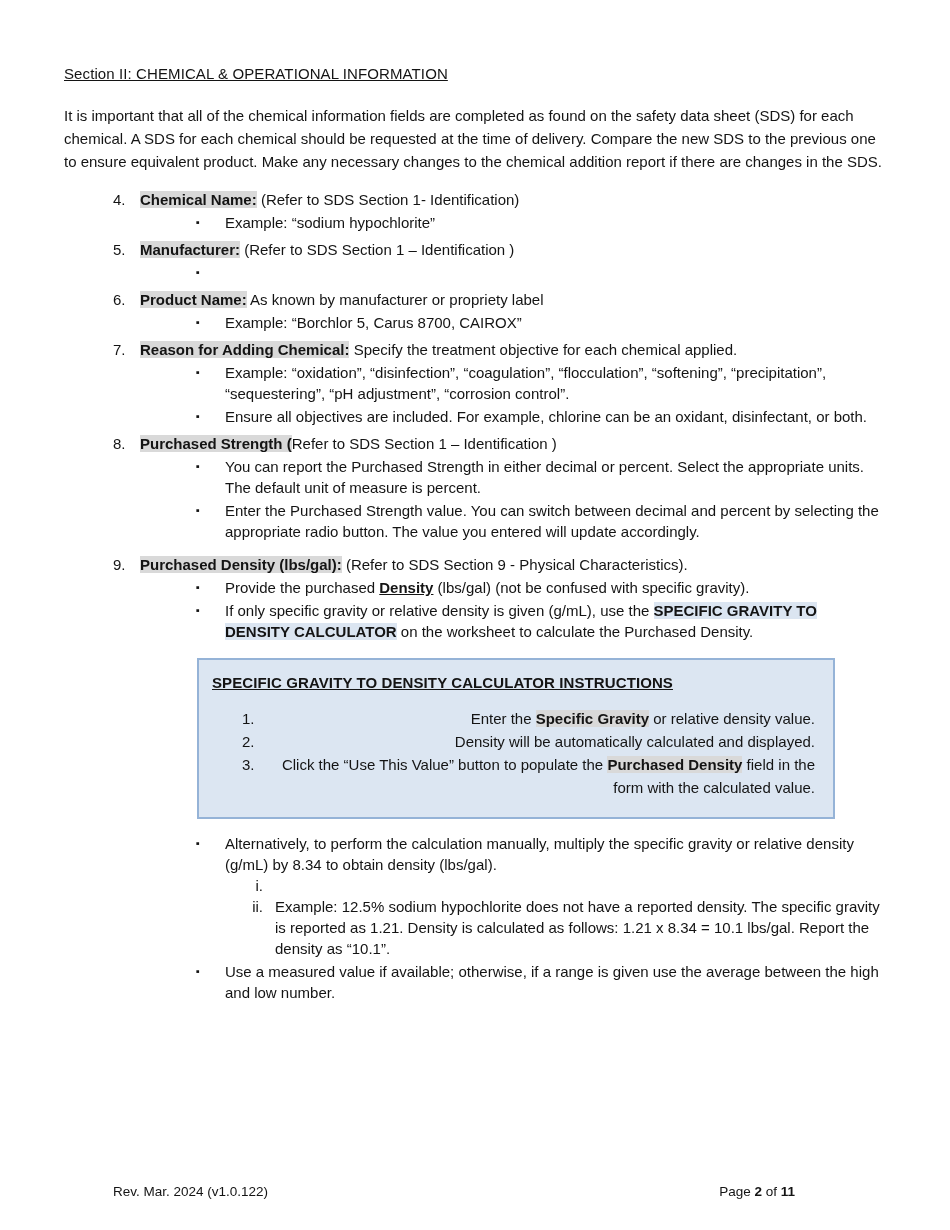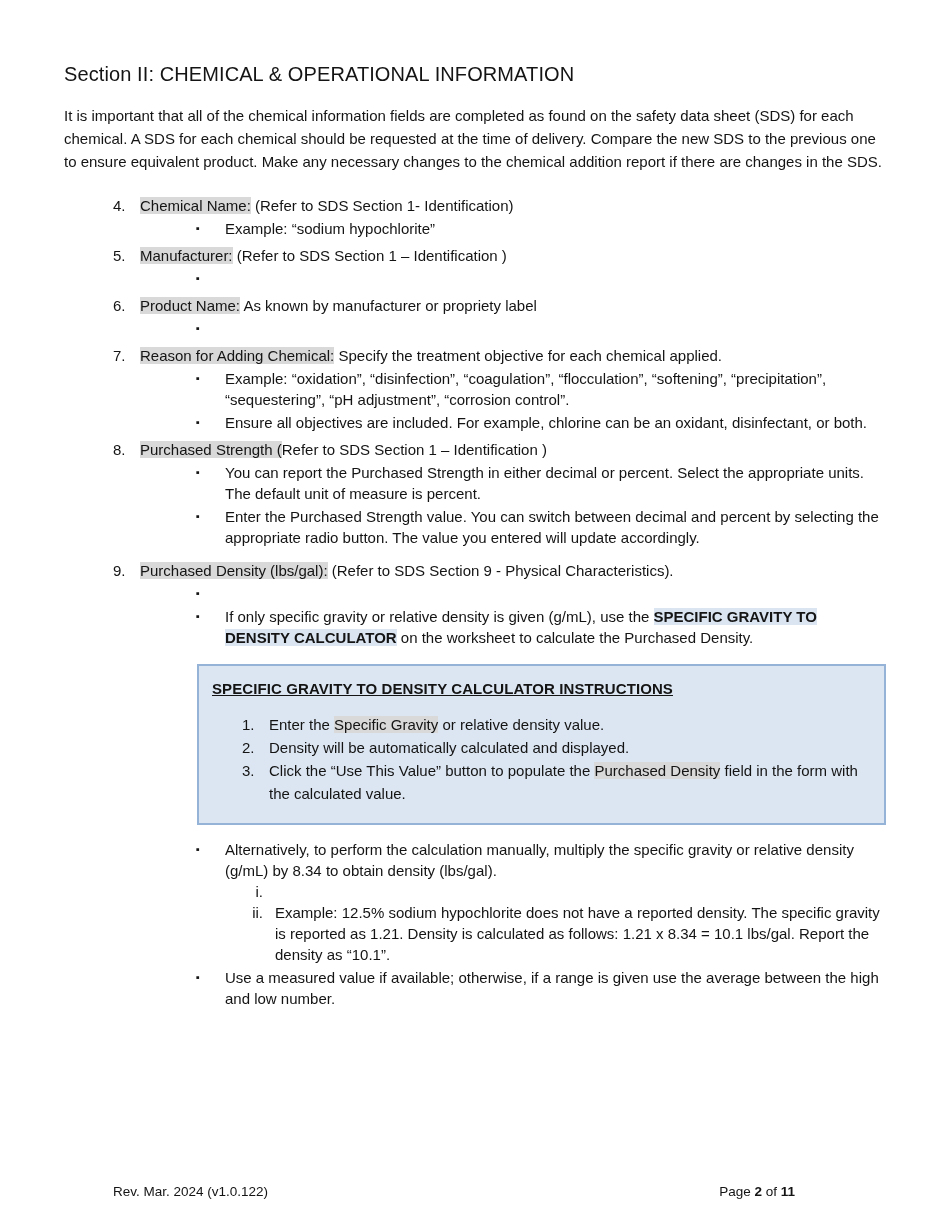--- a/index.html
+++ b/index.html
@@ -9,29 +9,30 @@
     background: #ffffff;
     font-family: "Liberation Sans", sans-serif;
     font-size: 15px;
     color: #141414;
     position: relative;
     overflow: hidden;
   }
   .page { padding: 64px 64px 0 64px; }
 
   .heading {
-    font-size: 20px;
+    font-size: 15px;
+    text-decoration: underline;
     line-height: 20px;
     margin-bottom: 20px;
     letter-spacing: 0.1px;
   }
   .intro {
     line-height: 23px;
     max-width: 824px;
-    margin-bottom: 22px;
+    margin-bottom: 16px;
   }
 
   .list { margin-left: 49px; max-width: 773px; }
 
   .li { display: flex; margin-top: 6px; }
   .li.gap { margin-top: 12px; }
   .li .num { width: 27px; flex: none; line-height: 21px; }
   .li-content { flex: 1; min-width: 0; }
   .li-title { line-height: 21px; }
 
@@ -41,38 +42,38 @@
     font-size: 11px; line-height: 21px;
   }
   .bullet .btext { flex: 1; line-height: 21px; min-width: 0; }
 
   .roman { display: flex; padding-left: 97px; }
   .roman .rmark { width: 26px; flex: none; text-align: right; margin-right: 12px; line-height: 21px; }
   .roman .rtext { flex: 1; line-height: 21px; min-width: 0; }
 
   .box {
     margin: 16px 12px 14px 57px;
-    width: 689px;
+    width: 638px;
     background: var(--box-bg, #dce6f2);
     border: 2px solid var(--box-border, #95b3d7);
     padding: 12px 18px 18px 13px;
   }
   .box-title {
     font-weight: 700;
     text-decoration: underline;
     line-height: 21px;
     margin-bottom: 14px;
     letter-spacing: 0.1px;
   }
   .box-step { display: flex; margin-left: 30px; }
   .box-step .snum { width: 27px; flex: none; line-height: 23px; }
-  .box-step .stext { flex: 1; line-height: 23px; min-width: 0; }
+  .box-step .stext { flex: 1; line-height: 23px; min-width: 0; text-align: right; }
 
   span.b  { font-weight: 700; }
-  span.hg { font-weight: 400; background: var(--hl-gray, #d9d9d9); }
+  span.hg { font-weight: 700; background: var(--hl-gray, #d9d9d9); }
   span.hb { font-weight: 700; background: var(--hl-blue, #dbe5f1); }
   span.bu { font-weight: 700; text-decoration: underline; }
 
   .footer {
     position: absolute;
     left: 0; right: 0; top: 1183px;
     display: flex;
     justify-content: space-between;
     padding: 0 155px 0 113px;
     font-size: 13.5px;
@@ -105,20 +106,21 @@
             <div class="bmark">▪</div>
           </div>
         </div>
       </div>
       <div class="li">
         <div class="num">6.</div>
         <div class="li-content">
           <div class="li-title"><span class="hg">Product Name:</span><span> As known by manufacturer or propriety label</span></div>
           <div class="bullet">
             <div class="bmark">▪</div>
+            <div class="btext"><span>Example:  “Borchlor 5, Carus 8700, CAIROX”</span></div>
           </div>
         </div>
       </div>
       <div class="li">
         <div class="num">7.</div>
         <div class="li-content">
           <div class="li-title"><span class="hg">Reason for Adding Chemical:</span><span> Specify the treatment objective for each chemical applied.</span></div>
           <div class="bullet">
             <div class="bmark">▪</div>
             <div class="btext"><span>Example:  “oxidation”, “disinfection”, “coagulation”, “flocculation”, “softening”, “precipitation”, “sequestering”, “pH adjustment”, “corrosion control”.</span></div>
@@ -142,20 +144,21 @@
             <div class="btext"><span>Enter the Purchased Strength value.   You can switch between decimal and percent by selecting the appropriate radio button.  The value you entered will update accordingly.</span></div>
           </div>
         </div>
       </div>
       <div class="li gap">
         <div class="num">9.</div>
         <div class="li-content">
           <div class="li-title"><span class="hg">Purchased Density (lbs/gal):</span><span> (Refer to SDS Section 9 - Physical Characteristics).</span></div>
           <div class="bullet">
             <div class="bmark">▪</div>
+            <div class="btext"><span>Provide the purchased </span><span class="bu">Density</span><span> (lbs/gal) (not be confused with specific gravity).</span></div>
           </div>
           <div class="bullet">
             <div class="bmark">▪</div>
             <div class="btext"><span>If only specific gravity or relative density is given (g/mL), use the </span><span class="hb">SPECIFIC GRAVITY TO DENSITY CALCULATOR</span><span> on the worksheet to calculate the Purchased Density.</span></div>
           </div>
           <div class="box">
             <div class="box-title">SPECIFIC GRAVITY TO DENSITY CALCULATOR INSTRUCTIONS</div>
             <div class="box-step">
               <div class="snum">1.</div>
               <div class="stext"><span>Enter the </span><span class="hg">Specific Gravity</span><span> or relative density value.</span></div>

